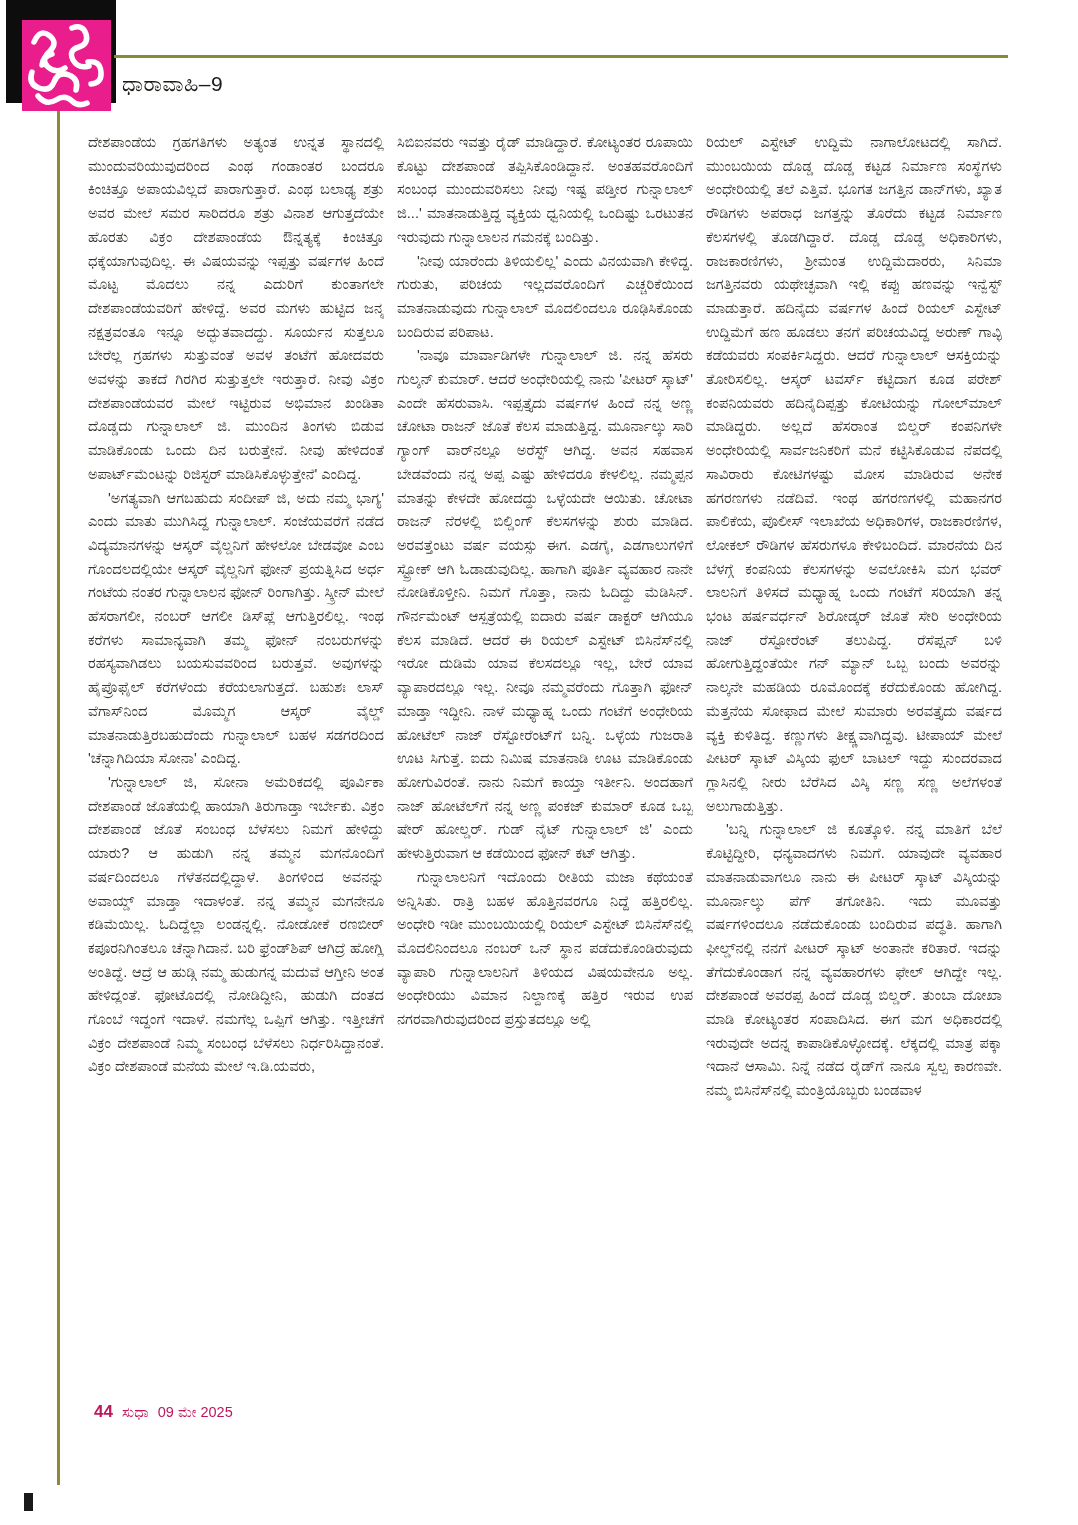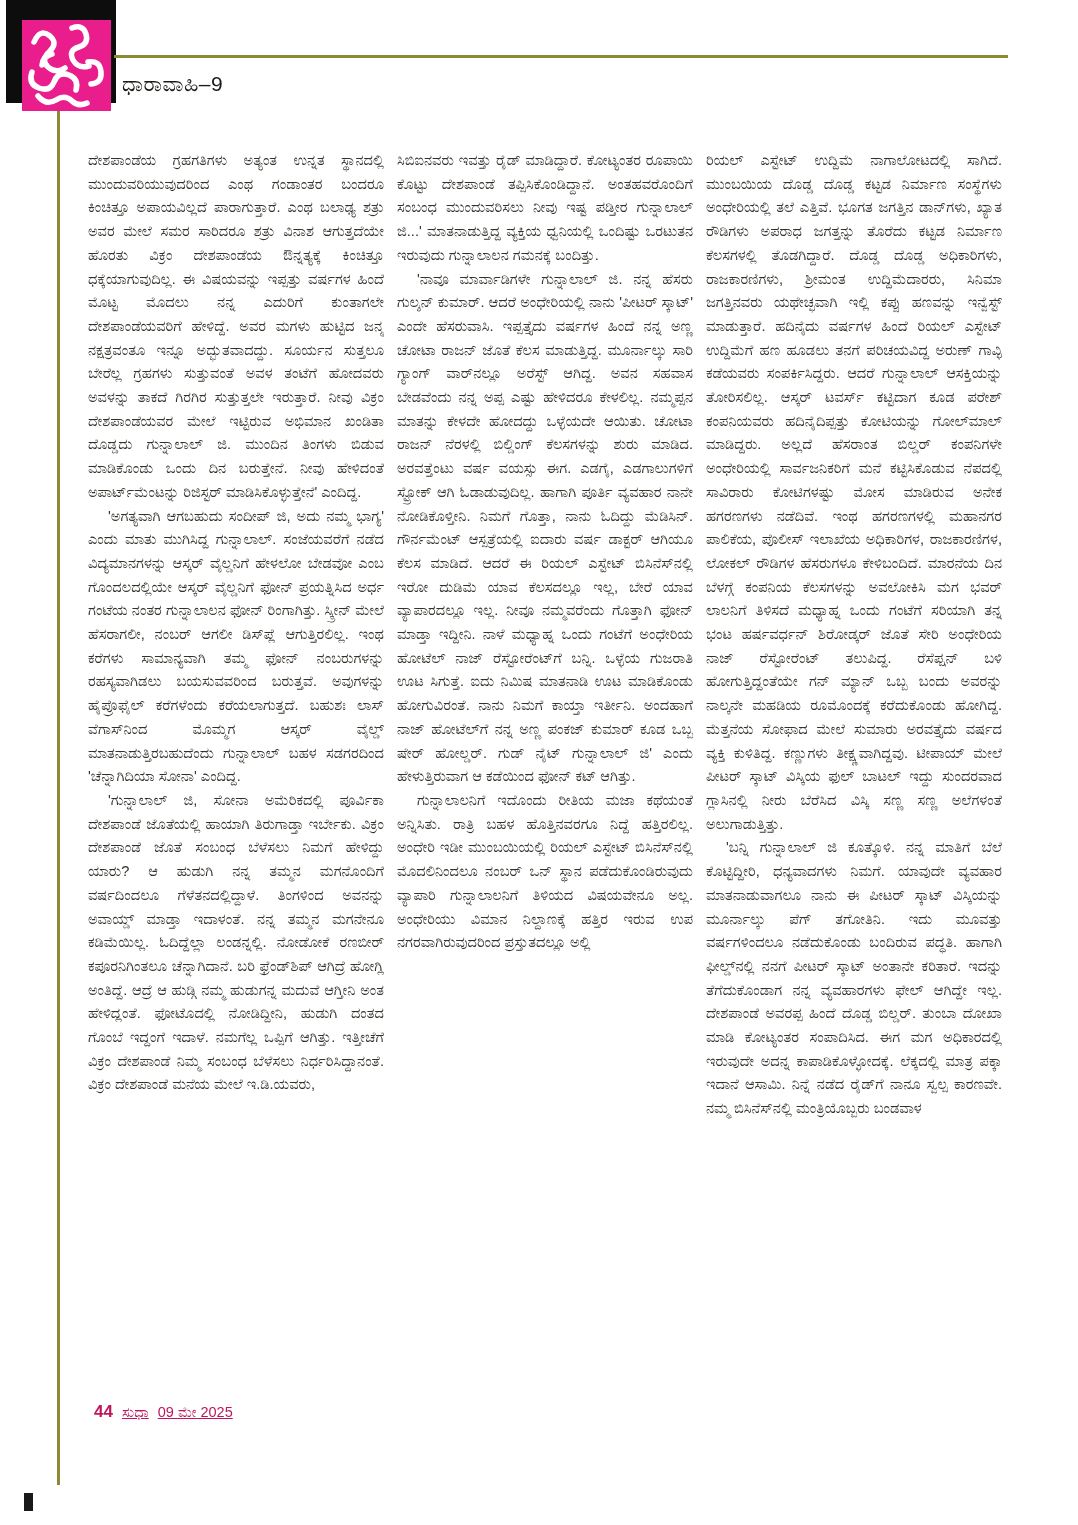--- a/index.html
+++ b/index.html
@@ -40,37 +40,37 @@
   .serial-title{
     position:absolute;left:122px;top:72px;
     font-size:21px;letter-spacing:.5px;color:#1d1b18;text-align:center;
   }
   
   .columns{
     position:absolute;left:88px;top:131px;width:914px;height:1266px;
     display:grid;grid-template-columns:repeat(3,1fr);column-gap:13px;
     overflow:hidden;
   }
-  .col{overflow:hidden;margin-top:18px;}
+  .col{overflow:hidden;}
   .para{
     margin:0;
     font-size:14.6px;
     line-height:23.7px;
     text-align:justify;
     color:var(--ink);
   }
   .para.indent{text-indent:20px;}
   
   .footer{
     position:absolute;left:94px;top:1402px;
     display:flex;align-items:baseline;gap:9px;
     color:#be185d;
   }
   .footer .pageno{font-weight:bold;font-size:17px;}
-  .footer .mag, .footer .date{font-size:14.5px;text-decoration:underline;}
+  .footer .mag, .footer .date{font-size:14.5px;}
   .print-mark{
     position:absolute;left:24px;top:1493px;width:9px;height:18px;
     background:#191919;
   }
 </style>
 </head>
 <body>
 
 <div class="page">
 
@@ -96,20 +96,21 @@
   <div class="serial-title">ಧಾರಾವಾಹಿ–9</div>
 
   <div class="columns">
     <div class="col">
         <p class="para">ದೇಶಪಾಂಡೆಯ ಗ್ರಹಗತಿಗಳು ಅತ್ಯಂತ ಉನ್ನತ ಸ್ಥಾನದಲ್ಲಿ ಮುಂದುವರಿಯುವುದರಿಂದ ಎಂಥ ಗಂಡಾಂತರ ಬಂದರೂ ಕಿಂಚಿತ್ತೂ ಅಪಾಯವಿಲ್ಲದೆ ಪಾರಾಗುತ್ತಾರೆ. ಎಂಥ ಬಲಾಢ್ಯ ಶತ್ರು ಅವರ ಮೇಲೆ ಸಮರ ಸಾರಿದರೂ ಶತ್ರು ವಿನಾಶ ಆಗುತ್ತದೆಯೇ ಹೊರತು ವಿಕ್ರಂ ದೇಶಪಾಂಡೆಯ ಔನ್ನತ್ಯಕ್ಕೆ ಕಿಂಚಿತ್ತೂ ಧಕ್ಕೆಯಾಗುವುದಿಲ್ಲ. ಈ ವಿಷಯವನ್ನು ಇಪ್ಪತ್ತು ವರ್ಷಗಳ ಹಿಂದೆ ಮೊಟ್ಟ ಮೊದಲು ನನ್ನ ಎದುರಿಗೆ ಕುಂತಾಗಲೇ ದೇಶಪಾಂಡೆಯವರಿಗೆ ಹೇಳಿದ್ದೆ. ಅವರ ಮಗಳು ಹುಟ್ಟಿದ ಜನ್ಮ ನಕ್ಷತ್ರವಂತೂ ಇನ್ನೂ ಅದ್ಭುತವಾದದ್ದು. ಸೂರ್ಯನ ಸುತ್ತಲೂ ಬೇರೆಲ್ಲ ಗ್ರಹಗಳು ಸುತ್ತುವಂತೆ ಅವಳ ತಂಟೆಗೆ ಹೋದವರು ಅವಳನ್ನು ತಾಕದೆ ಗಿರಗಿರ ಸುತ್ತುತ್ತಲೇ ಇರುತ್ತಾರೆ. ನೀವು ವಿಕ್ರಂ ದೇಶಪಾಂಡೆಯವರ ಮೇಲೆ ಇಟ್ಟಿರುವ ಅಭಿಮಾನ ಖಂಡಿತಾ ದೊಡ್ಡದು ಗುನ್ನಾಲಾಲ್ ಜಿ. ಮುಂದಿನ ತಿಂಗಳು ಬಿಡುವ ಮಾಡಿಕೊಂಡು ಒಂದು ದಿನ ಬರುತ್ತೇನೆ. ನೀವು ಹೇಳಿದಂತೆ ಅಪಾರ್ಟ್‌ಮೆಂಟನ್ನು ರಿಜಿಸ್ಟರ್ ಮಾಡಿಸಿಕೊಳ್ಳುತ್ತೇನೆ' ಎಂದಿದ್ದ.</p>
         <p class="para indent">'ಅಗತ್ಯವಾಗಿ ಆಗಬಹುದು ಸಂದೀಪ್ ಜಿ, ಅದು ನಮ್ಮ ಭಾಗ್ಯ' ಎಂದು ಮಾತು ಮುಗಿಸಿದ್ದ ಗುನ್ನಾಲಾಲ್. ಸಂಜೆಯವರೆಗೆ ನಡೆದ ವಿದ್ಯಮಾನಗಳನ್ನು ಆಸ್ಕರ್ ವೈಲ್ಡನಿಗೆ ಹೇಳಲೋ ಬೇಡವೋ ಎಂಬ ಗೊಂದಲದಲ್ಲಿಯೇ ಆಸ್ಕರ್ ವೈಲ್ಡನಿಗೆ ಫೋನ್ ಪ್ರಯತ್ನಿಸಿದ ಅರ್ಧ ಗಂಟೆಯ ನಂತರ ಗುನ್ನಾಲಾಲನ ಫೋನ್ ರಿಂಗಾಗಿತ್ತು. ಸ್ಕ್ರೀನ್ ಮೇಲೆ ಹೆಸರಾಗಲೀ, ನಂಬರ್ ಆಗಲೀ ಡಿಸ್‌ಪ್ಲೆ ಆಗುತ್ತಿರಲಿಲ್ಲ. ಇಂಥ ಕರೆಗಳು ಸಾಮಾನ್ಯವಾಗಿ ತಮ್ಮ ಫೋನ್ ನಂಬರುಗಳನ್ನು ರಹಸ್ಯವಾಗಿಡಲು ಬಯಸುವವರಿಂದ ಬರುತ್ತವೆ. ಅವುಗಳನ್ನು ಹೈಪ್ರೊಫೈಲ್ ಕರೆಗಳೆಂದು ಕರೆಯಲಾಗುತ್ತದೆ. ಬಹುಶಃ ಲಾಸ್ ವೆಗಾಸ್‌ನಿಂದ ಮೊಮ್ಮಗ ಆಸ್ಕರ್ ವೈಲ್ಡ್ ಮಾತನಾಡುತ್ತಿರಬಹುದೆಂದು ಗುನ್ನಾಲಾಲ್ ಬಹಳ ಸಡಗರದಿಂದ 'ಚೆನ್ನಾಗಿದಿಯಾ ಸೋನಾ' ಎಂದಿದ್ದ.</p>
         <p class="para indent">'ಗುನ್ನಾಲಾಲ್ ಜಿ, ಸೋನಾ ಅಮೆರಿಕದಲ್ಲಿ ಪೂರ್ವಿಕಾ ದೇಶಪಾಂಡೆ ಜೊತೆಯಲ್ಲಿ ಹಾಯಾಗಿ ತಿರುಗಾಡ್ತಾ ಇರ್ಬೇಕು. ವಿಕ್ರಂ ದೇಶಪಾಂಡೆ ಜೊತೆ ಸಂಬಂಧ ಬೆಳೆಸಲು ನಿಮಗೆ ಹೇಳಿದ್ದು ಯಾರು? ಆ ಹುಡುಗಿ ನನ್ನ ತಮ್ಮನ ಮಗನೊಂದಿಗೆ ವರ್ಷದಿಂದಲೂ ಗೆಳೆತನದಲ್ಲಿದ್ದಾಳೆ. ತಿಂಗಳಿಂದ ಅವನನ್ನು ಅವಾಯ್ಡ್ ಮಾಡ್ತಾ ಇದಾಳಂತೆ. ನನ್ನ ತಮ್ಮನ ಮಗನೇನೂ ಕಡಿಮೆಯಿಲ್ಲ. ಓದಿದ್ದೆಲ್ಲಾ ಲಂಡನ್ನಲ್ಲಿ. ನೋಡೋಕೆ ರಣಬೀರ್ ಕಪೂರನಿಗಿಂತಲೂ ಚೆನ್ನಾಗಿದಾನೆ. ಬರಿ ಫ್ರೆಂಡ್‌ಶಿಪ್ ಆಗಿದ್ರೆ ಹೋಗ್ಲಿ ಅಂತಿದ್ದೆ. ಆದ್ರೆ ಆ ಹುಡ್ಗಿ ನಮ್ಮ ಹುಡುಗನ್ನ ಮದುವೆ ಆಗ್ತೀನಿ ಅಂತ ಹೇಳಿದ್ಲಂತೆ. ಫೋಟೊದಲ್ಲಿ ನೋಡಿದ್ದೀನಿ, ಹುಡುಗಿ ದಂತದ ಗೊಂಬೆ ಇದ್ದಂಗೆ ಇದಾಳೆ. ನಮಗೆಲ್ಲ ಒಪ್ಪಿಗೆ ಆಗಿತ್ತು. ಇತ್ತೀಚೆಗೆ ವಿಕ್ರಂ ದೇಶಪಾಂಡೆ ನಿಮ್ಮ ಸಂಬಂಧ ಬೆಳೆಸಲು ನಿರ್ಧರಿಸಿದ್ದಾನಂತೆ. ವಿಕ್ರಂ ದೇಶಪಾಂಡೆ ಮನೆಯ ಮೇಲೆ ಇ.ಡಿ.ಯವರು,</p>
       </div>
     <div class="col">
         <p class="para">ಸಿಬಿಐನವರು ಇವತ್ತು ರೈಡ್ ಮಾಡಿದ್ದಾರೆ. ಕೋಟ್ಯಂತರ ರೂಪಾಯಿ ಕೊಟ್ಟು ದೇಶಪಾಂಡೆ ತಪ್ಪಿಸಿಕೊಂಡಿದ್ದಾನೆ. ಅಂತಹವರೊಂದಿಗೆ ಸಂಬಂಧ ಮುಂದುವರಿಸಲು ನೀವು ಇಷ್ಟ ಪಡ್ತೀರ ಗುನ್ನಾಲಾಲ್ ಜಿ...' ಮಾತನಾಡುತ್ತಿದ್ದ ವ್ಯಕ್ತಿಯ ಧ್ವನಿಯಲ್ಲಿ ಒಂದಿಷ್ಟು ಒರಟುತನ ಇರುವುದು ಗುನ್ನಾಲಾಲನ ಗಮನಕ್ಕೆ ಬಂದಿತ್ತು.</p>
+        <p class="para indent">'ನೀವು ಯಾರೆಂದು ತಿಳಿಯಲಿಲ್ಲ' ಎಂದು ವಿನಯವಾಗಿ ಕೇಳಿದ್ದ. ಗುರುತು, ಪರಿಚಯ ಇಲ್ಲದವರೊಂದಿಗೆ ಎಚ್ಚರಿಕೆಯಿಂದ ಮಾತನಾಡುವುದು ಗುನ್ನಾಲಾಲ್ ಮೊದಲಿಂದಲೂ ರೂಢಿಸಿಕೊಂಡು ಬಂದಿರುವ ಪರಿಪಾಟ.</p>
         <p class="para indent">'ನಾವೂ ಮಾರ್ವಾಡಿಗಳೇ ಗುನ್ನಾಲಾಲ್ ಜಿ. ನನ್ನ ಹೆಸರು ಗುಲ್ಶನ್ ಕುಮಾರ್. ಆದರೆ ಅಂಧೇರಿಯಲ್ಲಿ ನಾನು 'ಪೀಟರ್ ಸ್ಕಾಟ್' ಎಂದೇ ಹೆಸರುವಾಸಿ. ಇಪ್ಪತ್ತೈದು ವರ್ಷಗಳ ಹಿಂದೆ ನನ್ನ ಅಣ್ಣ ಚೋಟಾ ರಾಜನ್ ಜೊತೆ ಕೆಲಸ ಮಾಡುತ್ತಿದ್ದ. ಮೂರ್ನಾಲ್ಕು ಸಾರಿ ಗ್ಯಾಂಗ್ ವಾರ್‌ನಲ್ಲೂ ಅರೆಸ್ಟ್ ಆಗಿದ್ದ. ಅವನ ಸಹವಾಸ ಬೇಡವೆಂದು ನನ್ನ ಅಪ್ಪ ಎಷ್ಟು ಹೇಳಿದರೂ ಕೇಳಲಿಲ್ಲ. ನಮ್ಮಪ್ಪನ ಮಾತನ್ನು ಕೇಳದೇ ಹೋದದ್ದು ಒಳ್ಳೆಯದೇ ಆಯಿತು. ಚೋಟಾ ರಾಜನ್ ನೆರಳಲ್ಲಿ ಬಿಲ್ಡಿಂಗ್ ಕೆಲಸಗಳನ್ನು ಶುರು ಮಾಡಿದ. ಅರವತ್ತೆಂಟು ವರ್ಷ ವಯಸ್ಸು ಈಗ. ಎಡಗೈ, ಎಡಗಾಲುಗಳಿಗೆ ಸ್ಟ್ರೋಕ್ ಆಗಿ ಓಡಾಡುವುದಿಲ್ಲ. ಹಾಗಾಗಿ ಪೂರ್ತಿ ವ್ಯವಹಾರ ನಾನೇ ನೋಡಿಕೊಳ್ತೀನಿ. ನಿಮಗೆ ಗೊತ್ತಾ, ನಾನು ಓದಿದ್ದು ಮೆಡಿಸಿನ್. ಗೌರ್ನಮೆಂಟ್ ಆಸ್ಪತ್ರೆಯಲ್ಲಿ ಐದಾರು ವರ್ಷ ಡಾಕ್ಟರ್ ಆಗಿಯೂ ಕೆಲಸ ಮಾಡಿದೆ. ಆದರೆ ಈ ರಿಯಲ್ ಎಸ್ಟೇಟ್ ಬಿಸಿನೆಸ್‌ನಲ್ಲಿ ಇರೋ ದುಡಿಮೆ ಯಾವ ಕೆಲಸದಲ್ಲೂ ಇಲ್ಲ, ಬೇರೆ ಯಾವ ವ್ಯಾಪಾರದಲ್ಲೂ ಇಲ್ಲ. ನೀವೂ ನಮ್ಮವರೆಂದು ಗೊತ್ತಾಗಿ ಫೋನ್ ಮಾಡ್ತಾ ಇದ್ದೀನಿ. ನಾಳೆ ಮಧ್ಯಾಹ್ನ ಒಂದು ಗಂಟೆಗೆ ಅಂಧೇರಿಯ ಹೋಟೆಲ್ ನಾಜ್ ರೆಸ್ಟೋರೆಂಟ್‌ಗೆ ಬನ್ನಿ. ಒಳ್ಳೆಯ ಗುಜರಾತಿ ಊಟ ಸಿಗುತ್ತೆ. ಐದು ನಿಮಿಷ ಮಾತನಾಡಿ ಊಟ ಮಾಡಿಕೊಂಡು ಹೋಗುವಿರಂತೆ. ನಾನು ನಿಮಗೆ ಕಾಯ್ತಾ ಇರ್ತೀನಿ. ಅಂದಹಾಗೆ ನಾಜ್ ಹೋಟೆಲ್‌ಗೆ ನನ್ನ ಅಣ್ಣ ಪಂಕಜ್ ಕುಮಾರ್ ಕೂಡ ಒಬ್ಬ ಷೇರ್ ಹೋಲ್ಡರ್. ಗುಡ್ ನೈಟ್ ಗುನ್ನಾಲಾಲ್ ಜಿ' ಎಂದು ಹೇಳುತ್ತಿರುವಾಗ ಆ ಕಡೆಯಿಂದ ಫೋನ್ ಕಟ್ ಆಗಿತ್ತು.</p>
         <p class="para indent">ಗುನ್ನಾಲಾಲನಿಗೆ ಇದೊಂದು ರೀತಿಯ ಮಜಾ ಕಥೆಯಂತೆ ಅನ್ನಿಸಿತು. ರಾತ್ರಿ ಬಹಳ ಹೊತ್ತಿನವರಗೂ ನಿದ್ದೆ ಹತ್ತಿರಲಿಲ್ಲ. ಅಂಧೇರಿ ಇಡೀ ಮುಂಬಯಿಯಲ್ಲಿ ರಿಯಲ್ ಎಸ್ಟೇಟ್ ಬಿಸಿನೆಸ್‌ನಲ್ಲಿ ಮೊದಲಿನಿಂದಲೂ ನಂಬರ್ ಒನ್ ಸ್ಥಾನ ಪಡೆದುಕೊಂಡಿರುವುದು ವ್ಯಾಪಾರಿ ಗುನ್ನಾಲಾಲನಿಗೆ ತಿಳಿಯದ ವಿಷಯವೇನೂ ಅಲ್ಲ. ಅಂಧೇರಿಯು ವಿಮಾನ ನಿಲ್ದಾಣಕ್ಕೆ ಹತ್ತಿರ ಇರುವ ಉಪ ನಗರವಾಗಿರುವುದರಿಂದ ಪ್ರಸ್ತುತದಲ್ಲೂ ಅಲ್ಲಿ</p>
       </div>
     <div class="col">
         <p class="para">ರಿಯಲ್ ಎಸ್ಟೇಟ್ ಉದ್ದಿಮೆ ನಾಗಾಲೋಟದಲ್ಲಿ ಸಾಗಿದೆ. ಮುಂಬಯಿಯ ದೊಡ್ಡ ದೊಡ್ಡ ಕಟ್ಟಡ ನಿರ್ಮಾಣ ಸಂಸ್ಥೆಗಳು ಅಂಧೇರಿಯಲ್ಲಿ ತಲೆ ಎತ್ತಿವೆ. ಭೂಗತ ಜಗತ್ತಿನ ಡಾನ್‌ಗಳು, ಖ್ಯಾತ ರೌಡಿಗಳು ಅಪರಾಧ ಜಗತ್ತನ್ನು ತೊರೆದು ಕಟ್ಟಡ ನಿರ್ಮಾಣ ಕೆಲಸಗಳಲ್ಲಿ ತೊಡಗಿದ್ದಾರೆ. ದೊಡ್ಡ ದೊಡ್ಡ ಅಧಿಕಾರಿಗಳು, ರಾಜಕಾರಣಿಗಳು, ಶ್ರೀಮಂತ ಉದ್ದಿಮೆದಾರರು, ಸಿನಿಮಾ ಜಗತ್ತಿನವರು ಯಥೇಚ್ಛವಾಗಿ ಇಲ್ಲಿ ಕಪ್ಪು ಹಣವನ್ನು ಇನ್ವೆಸ್ಟ್ ಮಾಡುತ್ತಾರೆ. ಹದಿನೈದು ವರ್ಷಗಳ ಹಿಂದೆ ರಿಯಲ್ ಎಸ್ಟೇಟ್ ಉದ್ದಿಮೆಗೆ ಹಣ ಹೂಡಲು ತನಗೆ ಪರಿಚಯವಿದ್ದ ಅರುಣ್ ಗಾವ್ಳಿ ಕಡೆಯವರು ಸಂಪರ್ಕಿಸಿದ್ದರು. ಆದರೆ ಗುನ್ನಾಲಾಲ್ ಆಸಕ್ತಿಯನ್ನು ತೋರಿಸಲಿಲ್ಲ. ಆಸ್ಕರ್ ಟವರ್ಸ್ ಕಟ್ಟಿದಾಗ ಕೂಡ ಪರೇಶ್ ಕಂಪನಿಯವರು ಹದಿನೈದಿಪ್ಪತ್ತು ಕೋಟಿಯನ್ನು ಗೋಲ್‌ಮಾಲ್ ಮಾಡಿದ್ದರು. ಅಲ್ಲದೆ ಹೆಸರಾಂತ ಬಿಲ್ಡರ್ ಕಂಪನಿಗಳೇ ಅಂಧೇರಿಯಲ್ಲಿ ಸಾರ್ವಜನಿಕರಿಗೆ ಮನೆ ಕಟ್ಟಿಸಿಕೊಡುವ ನೆಪದಲ್ಲಿ ಸಾವಿರಾರು ಕೋಟಿಗಳಷ್ಟು ಮೋಸ ಮಾಡಿರುವ ಅನೇಕ ಹಗರಣಗಳು ನಡೆದಿವೆ. ಇಂಥ ಹಗರಣಗಳಲ್ಲಿ ಮಹಾನಗರ ಪಾಲಿಕೆಯ, ಪೊಲೀಸ್ ಇಲಾಖೆಯ ಅಧಿಕಾರಿಗಳ, ರಾಜಕಾರಣಿಗಳ, ಲೋಕಲ್ ರೌಡಿಗಳ ಹೆಸರುಗಳೂ ಕೇಳಿಬಂದಿದೆ. ಮಾರನೆಯ ದಿನ ಬೆಳಗ್ಗೆ ಕಂಪನಿಯ ಕೆಲಸಗಳನ್ನು ಅವಲೋಕಿಸಿ ಮಗ ಭವರ್ ಲಾಲನಿಗೆ ತಿಳಿಸದೆ ಮಧ್ಯಾಹ್ನ ಒಂದು ಗಂಟೆಗೆ ಸರಿಯಾಗಿ ತನ್ನ ಭಂಟ ಹರ್ಷವರ್ಧನ್ ಶಿರೋಡ್ಕರ್ ಜೊತೆ ಸೇರಿ ಅಂಧೇರಿಯ ನಾಜ್ ರೆಸ್ಟೋರೆಂಟ್ ತಲುಪಿದ್ದ. ರೆಸೆಪ್ಷನ್ ಬಳಿ ಹೋಗುತ್ತಿದ್ದಂತೆಯೇ ಗನ್ ಮ್ಯಾನ್ ಒಬ್ಬ ಬಂದು ಅವರನ್ನು ನಾಲ್ಕನೇ ಮಹಡಿಯ ರೂಮೊಂದಕ್ಕೆ ಕರೆದುಕೊಂಡು ಹೋಗಿದ್ದ. ಮೆತ್ತನೆಯ ಸೋಫಾದ ಮೇಲೆ ಸುಮಾರು ಅರವತ್ತೈದು ವರ್ಷದ ವ್ಯಕ್ತಿ ಕುಳಿತಿದ್ದ. ಕಣ್ಣುಗಳು ತೀಕ್ಷ್ಣವಾಗಿದ್ದವು. ಟೀಪಾಯ್ ಮೇಲೆ ಪೀಟರ್ ಸ್ಕಾಟ್ ವಿಸ್ಕಿಯ ಫುಲ್ ಬಾಟಲ್ ಇದ್ದು ಸುಂದರವಾದ ಗ್ಲಾಸಿನಲ್ಲಿ ನೀರು ಬೆರೆಸಿದ ವಿಸ್ಕಿ ಸಣ್ಣ ಸಣ್ಣ ಅಲೆಗಳಂತೆ ಅಲುಗಾಡುತ್ತಿತ್ತು.</p>
         <p class="para indent">'ಬನ್ನಿ ಗುನ್ನಾಲಾಲ್ ಜಿ ಕೂತ್ಕೊಳಿ. ನನ್ನ ಮಾತಿಗೆ ಬೆಲೆ ಕೊಟ್ಟಿದ್ದೀರಿ, ಧನ್ಯವಾದಗಳು ನಿಮಗೆ. ಯಾವುದೇ ವ್ಯವಹಾರ ಮಾತನಾಡುವಾಗಲೂ ನಾನು ಈ ಪೀಟರ್ ಸ್ಕಾಟ್ ವಿಸ್ಕಿಯನ್ನು ಮೂರ್ನಾಲ್ಕು ಪೆಗ್ ತಗೋತಿನಿ. ಇದು ಮೂವತ್ತು ವರ್ಷಗಳಿಂದಲೂ ನಡೆದುಕೊಂಡು ಬಂದಿರುವ ಪದ್ಧತಿ. ಹಾಗಾಗಿ ಫೀಲ್ಡ್‌ನಲ್ಲಿ ನನಗೆ ಪೀಟರ್ ಸ್ಕಾಟ್ ಅಂತಾನೇ ಕರಿತಾರೆ. ಇದನ್ನು ತೆಗೆದುಕೊಂಡಾಗ ನನ್ನ ವ್ಯವಹಾರಗಳು ಫೇಲ್ ಆಗಿದ್ದೇ ಇಲ್ಲ. ದೇಶಪಾಂಡೆ ಅವರಪ್ಪ ಹಿಂದೆ ದೊಡ್ಡ ಬಿಲ್ಡರ್. ತುಂಬಾ ದೋಖಾ ಮಾಡಿ ಕೋಟ್ಯಂತರ ಸಂಪಾದಿಸಿದ. ಈಗ ಮಗ ಅಧಿಕಾರದಲ್ಲಿ ಇರುವುದೇ ಅದನ್ನ ಕಾಪಾಡಿಕೊಳ್ಳೋದಕ್ಕೆ. ಲೆಕ್ಕದಲ್ಲಿ ಮಾತ್ರ ಪಕ್ಕಾ ಇದಾನೆ ಆಸಾಮಿ. ನಿನ್ನೆ ನಡೆದ ರೈಡ್‌ಗೆ ನಾನೂ ಸ್ವಲ್ಪ ಕಾರಣವೇ. ನಮ್ಮ ಬಿಸಿನೆಸ್‌ನಲ್ಲಿ ಮಂತ್ರಿಯೊಬ್ಬರು ಬಂಡವಾಳ</p>
       </div>
   </div>
 
   <div class="footer">

